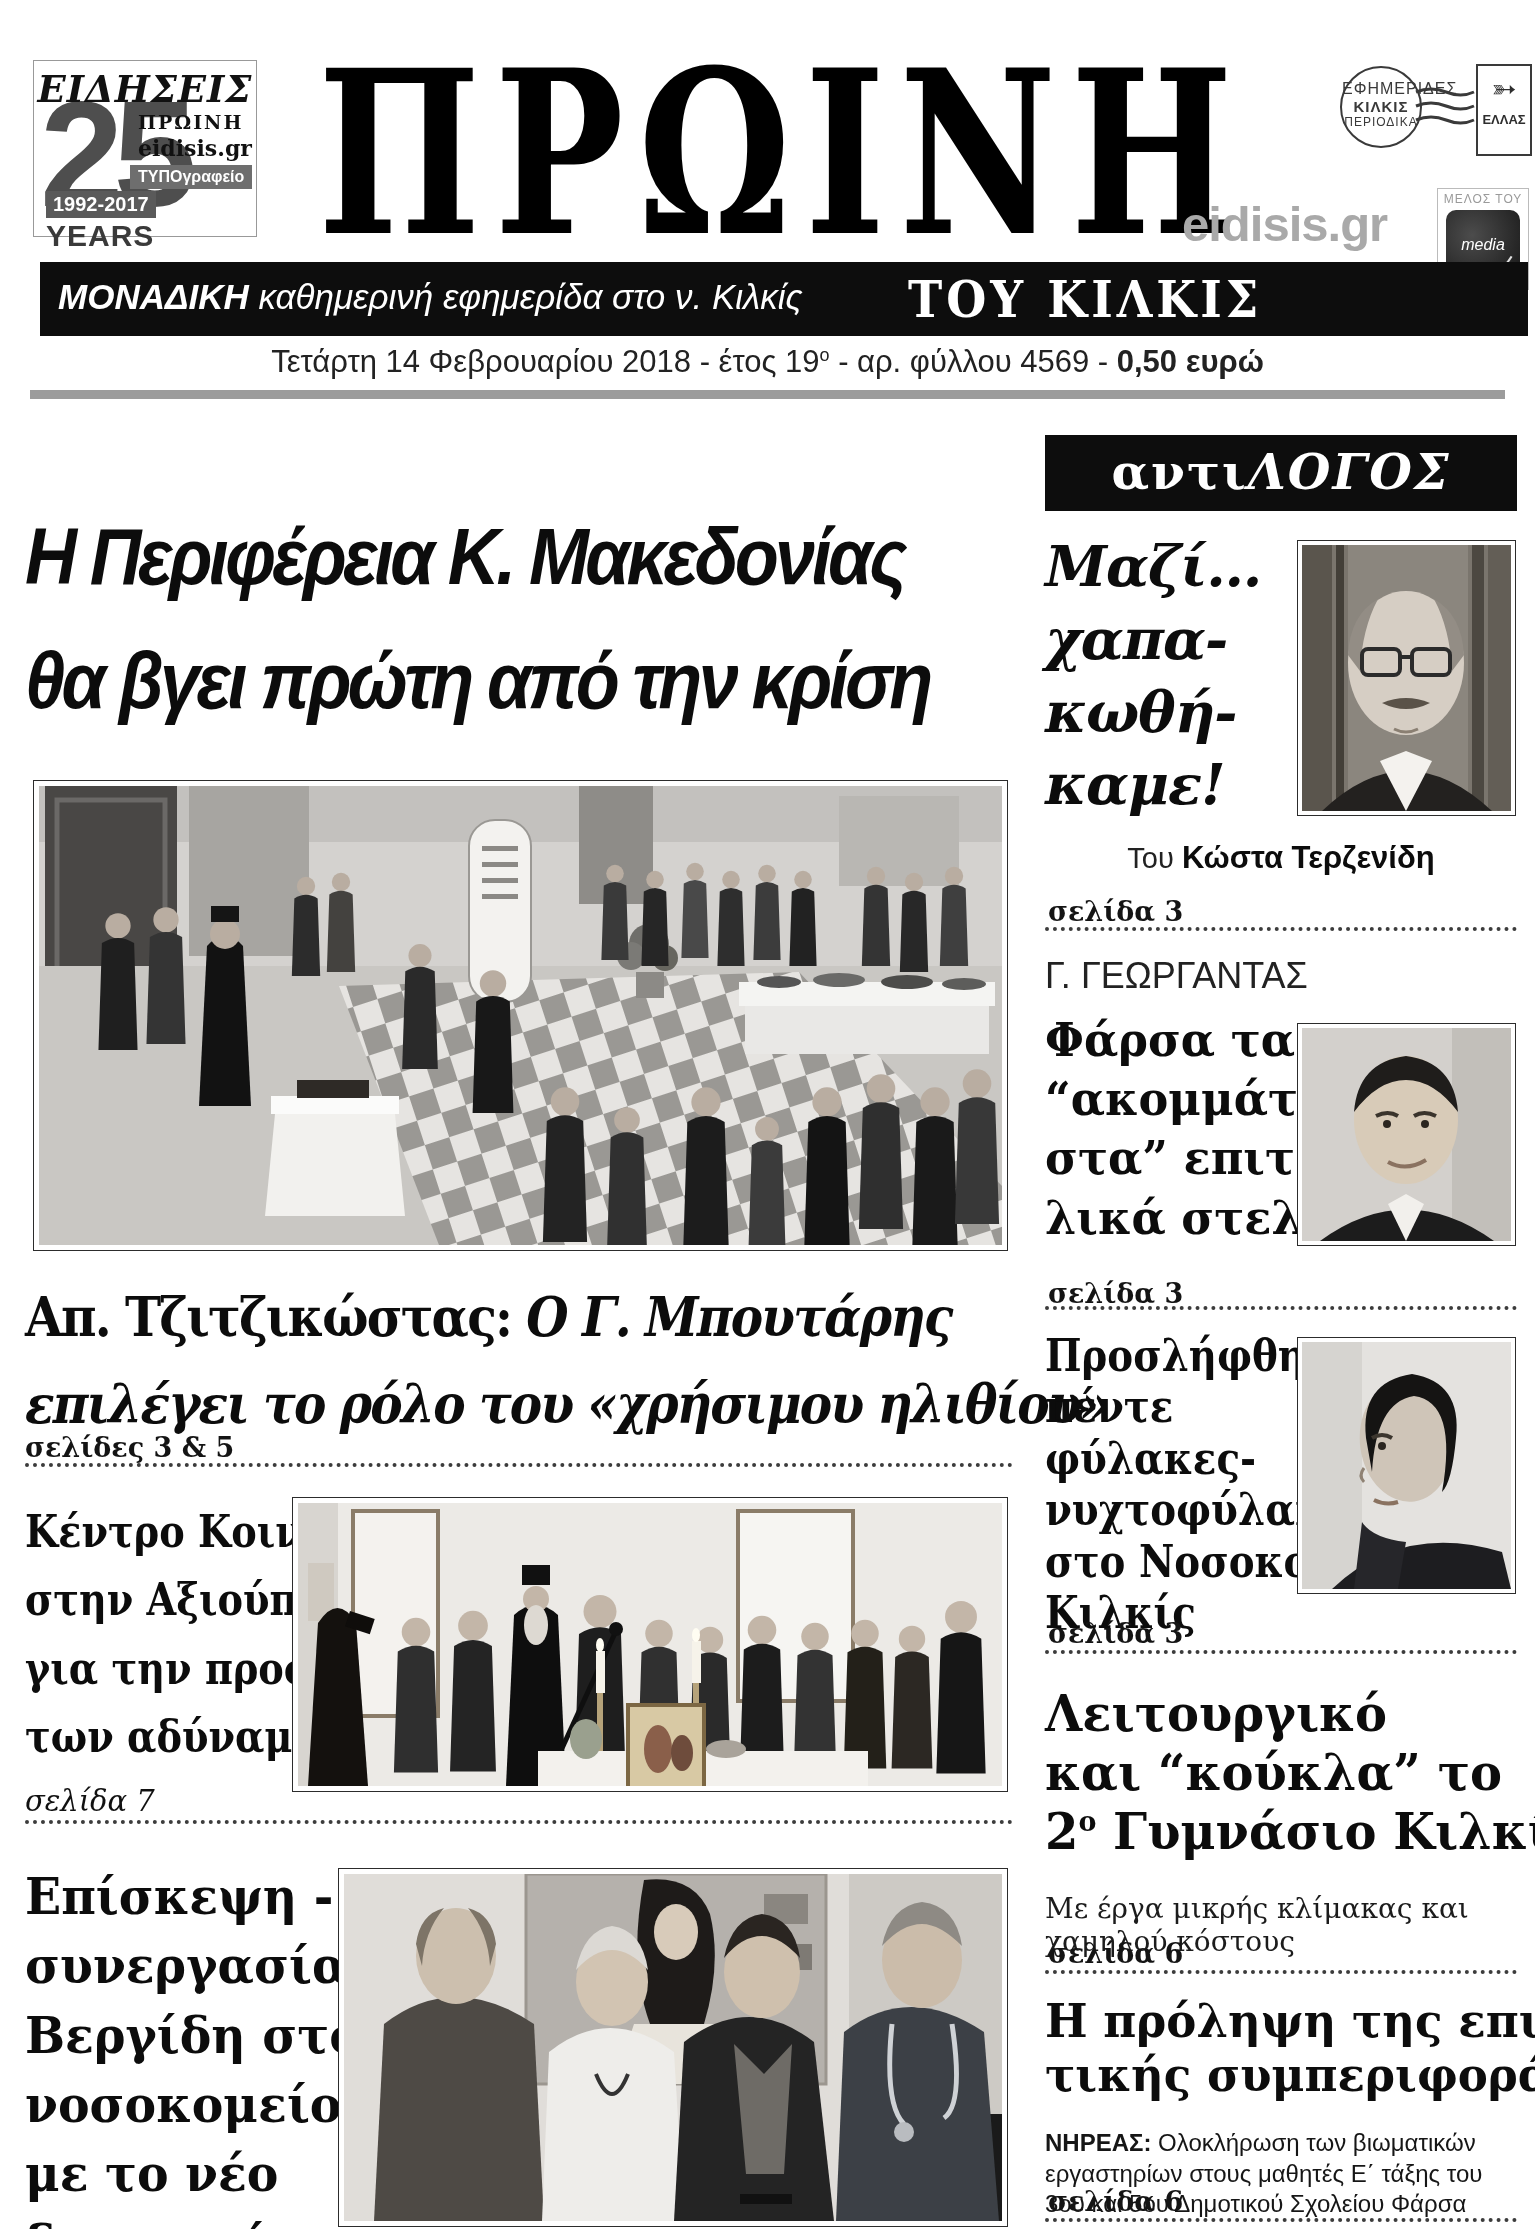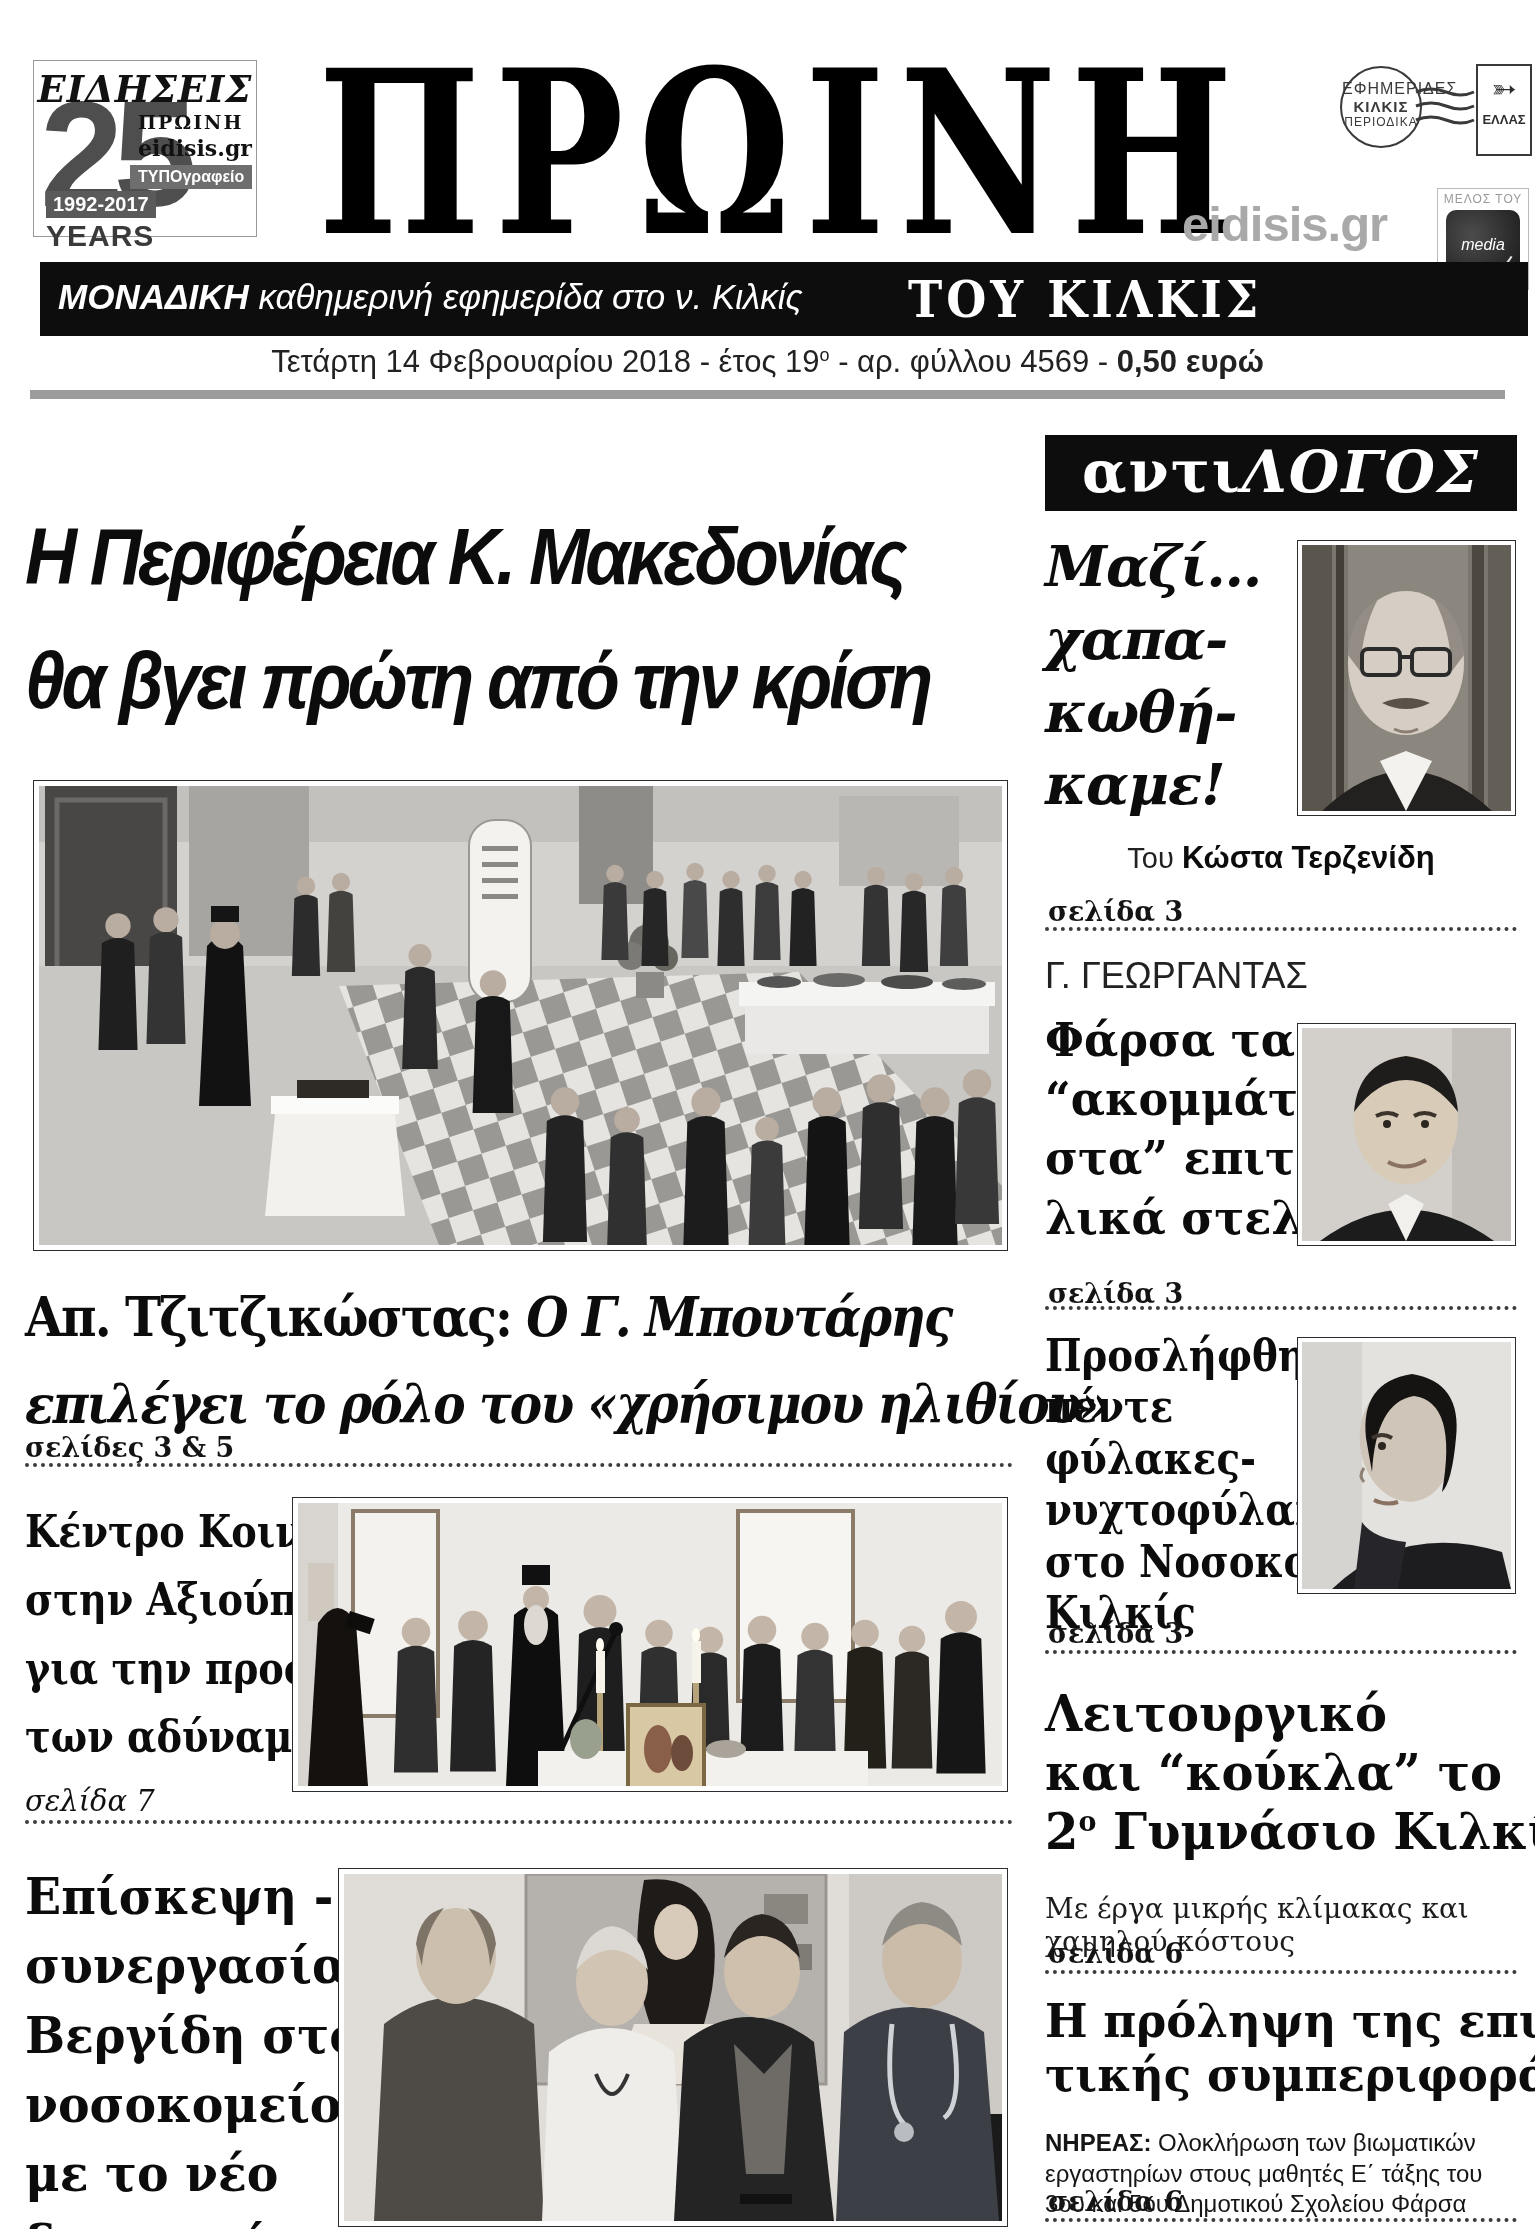--- a/index.html
+++ b/index.html
@@ -65,21 +65,21 @@
   .h2 .upright{font-style:normal;}
   .story3-text{left:25px;top:1498px;width:300px;font-family:"DejaVu Serif",serif;font-weight:bold;
       font-size:45px;line-height:1.52;transform:scaleX(.85);transform-origin:top left;
       color:#0c0c0c;white-space:nowrap;}
   .story4-text{left:25px;top:1862px;width:330px;font-family:"DejaVu Serif",serif;font-weight:bold;
       font-size:51px;line-height:1.36;transform:scaleX(.93);transform-origin:top left;
       color:#0c0c0c;white-space:nowrap;}
   .ital-ref{font-style:italic;font-weight:normal;font-family:"DejaVu Serif",serif;font-size:29px;}
   
   .antilogos{left:1045px;top:435px;width:472px;height:76px;background:#0d0d0d;color:#fff;text-align:center;
-     font-family:"DejaVu Serif",serif;font-size:58px;line-height:74px;letter-spacing:2px;}
+     font-family:"DejaVu Serif",serif;font-size:49px;line-height:74px;letter-spacing:2px;}
   .antilogos .low{font-weight:bold;}
   .antilogos .caps{font-style:italic;font-weight:bold;}
   .op-head{font-family:"DejaVu Serif",serif;font-weight:bold;color:#0c0c0c;white-space:nowrap;}
   .op1-head{left:1045px;top:530px;font-size:56px;font-style:italic;line-height:1.3;letter-spacing:-1px;}
   .op1-byline{left:1045px;top:840px;width:472px;text-align:center;font-size:29px;color:#222;}
   .op1-byline b{font-size:31px;color:#0c0c0c;}
   .op2-header{left:1045px;top:955px;font-size:36px;color:#222;letter-spacing:0px;}
   .op2-head{left:1045px;top:1010px;font-size:47px;line-height:1.26;transform:scaleX(.95);transform-origin:top left;}
   .op3-head{left:1045px;top:1330px;font-size:44px;line-height:1.17;transform:scaleX(.88);transform-origin:top left;}
   .op4-head{left:1045px;top:1684px;font-size:50px;line-height:1.18;transform:scaleX(.96);transform-origin:top left;}

